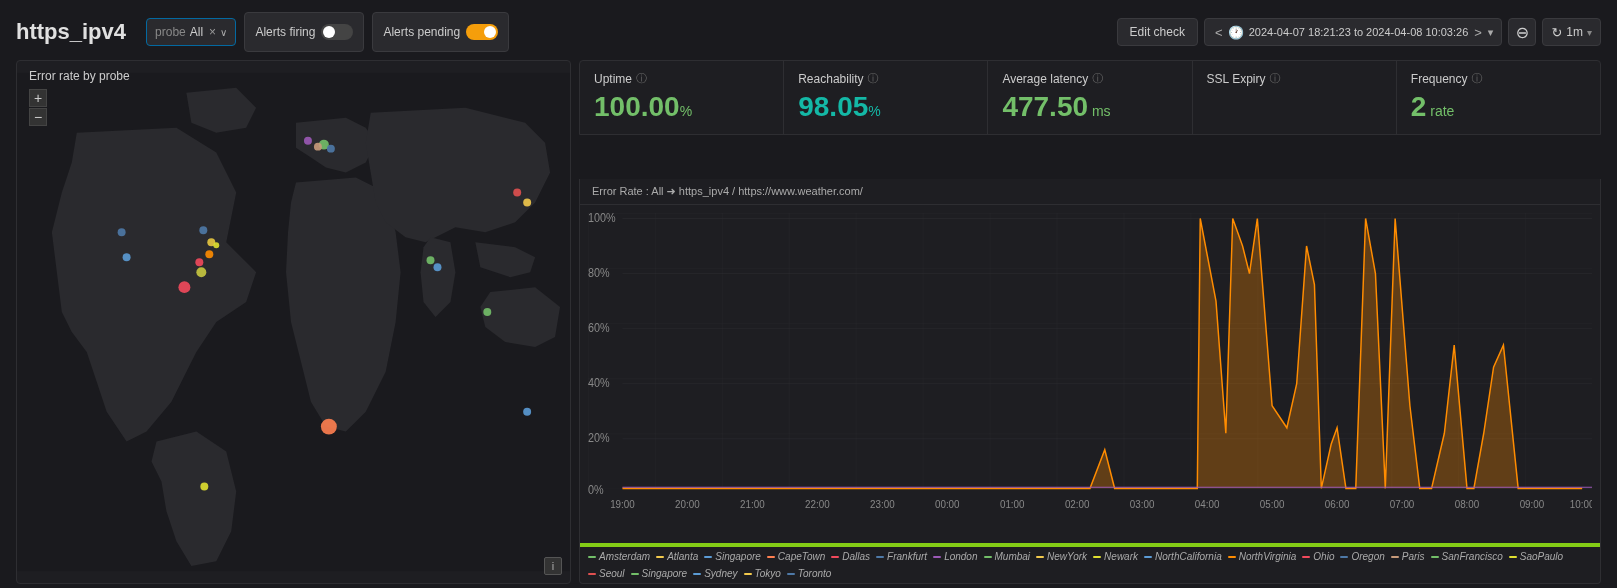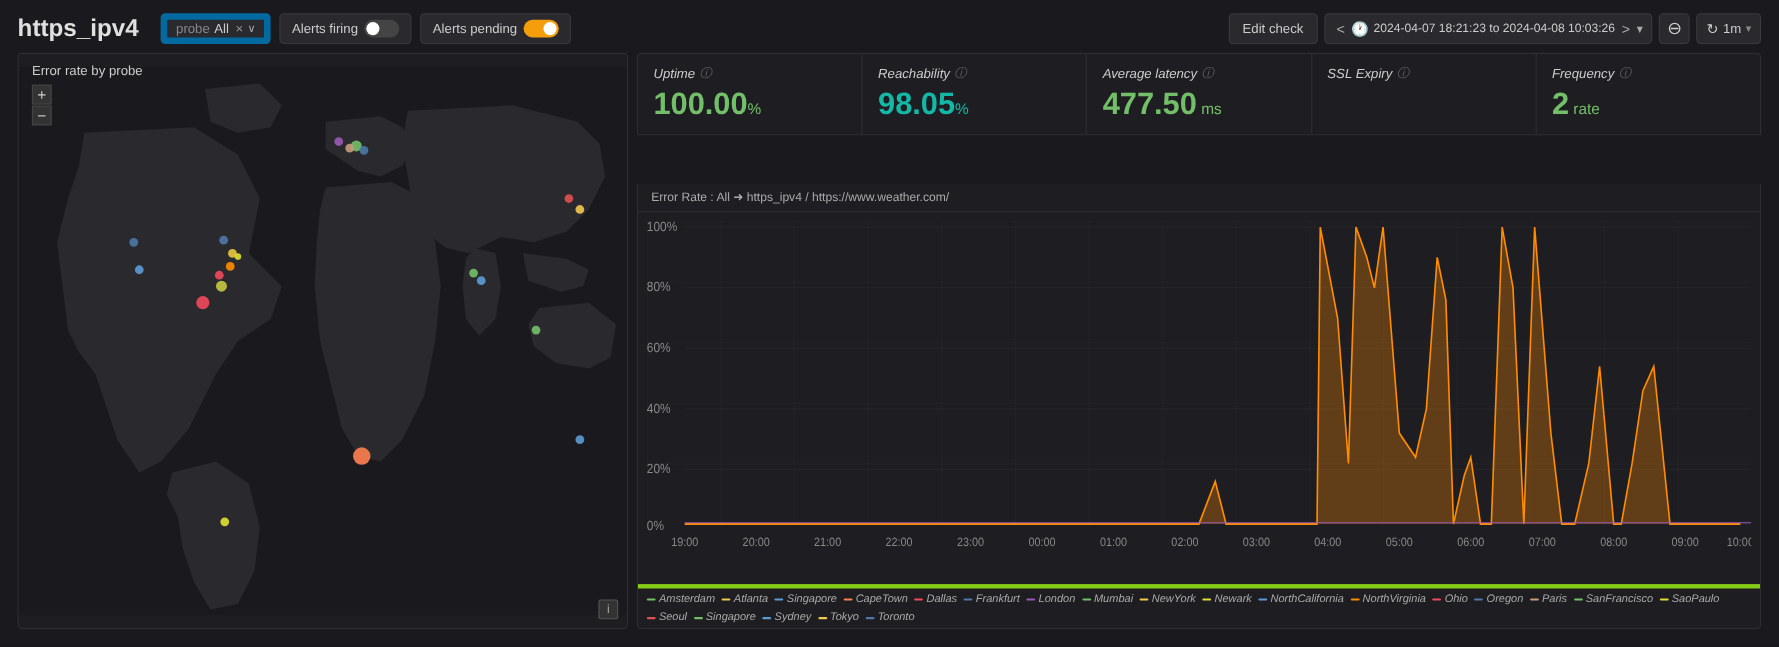--- a/index.html
+++ b/index.html
@@ -27,21 +27,21 @@
     .filter-bar {
       display: flex;
       align-items: center;
       gap: 8px;
       flex: 1;
     }
     .filter-pill {
       display: flex;
       align-items: center;
       background: #2a2a2e;
-      border: 6px solid #0369a1;
+      border: 1px solid #0369a1;
       border-radius: 4px;
       padding: 3px 8px;
       gap: 4px;
       height: 28px;
       color: #cccccc;
       font-size: 12px;
     }
     .filter-pill .label { color: #888; }
     .filter-pill .value { color: #ccc; }
     .filter-pill .close {
@@ -50,21 +50,21 @@
       margin-left: 2px;
     }
     .toggle-group {
       display: flex;
       align-items: center;
       gap: 6px;
       background: #2a2a2e;
       border: 1px solid #3a3a3e;
       border-radius: 4px;
       padding: 3px 10px;
-      height: 28px;
+      height: 40px;
     }
     .toggle-label { color: #ccc; font-size: 12px; }
     .toggle {
       width: 32px;
       height: 16px;
       background: #444;
       border-radius: 8px;
       position: relative;
       cursor: pointer;
     }
@@ -230,21 +230,20 @@
       padding: 10px 14px;
       border-right: 1px solid #2e2e32;
       min-width: 0;
     }
     .metric-card:last-child { border-right: none; }
     .metric-header {
       display: flex;
       align-items: flex-end;
       gap: 4px;
       margin-bottom: 4px;
-      font-style: italic;
     }
     .metric-label {
       font-size: 12px;
       color: #ccc;
       font-weight: 500;
     }
     .metric-info {
       color: #666;
       font-size: 11px;
       cursor: pointer;

